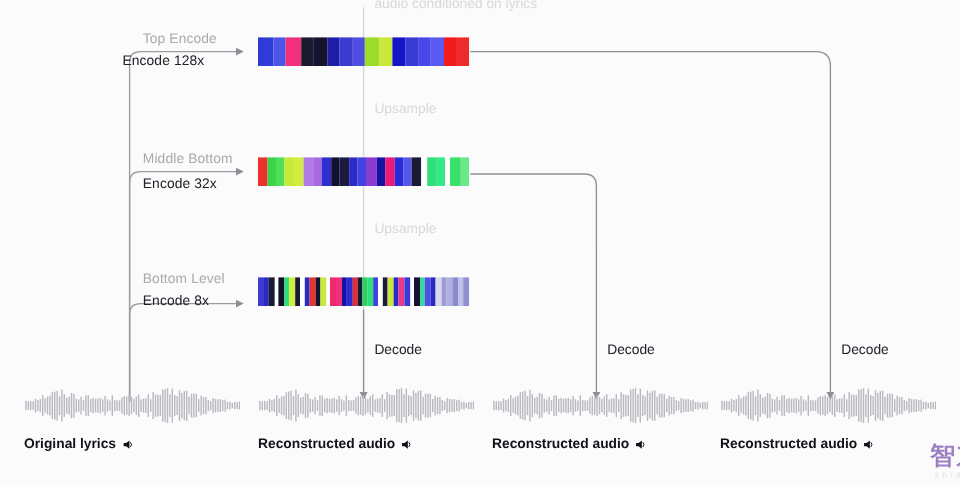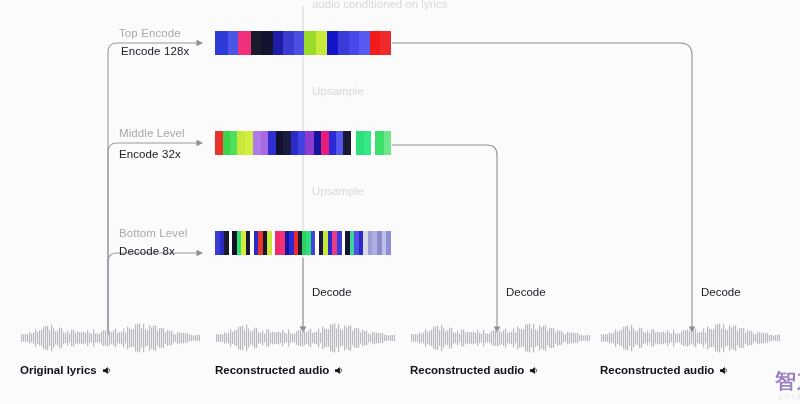--- a/index.html
+++ b/index.html
@@ -128,27 +128,27 @@
     <path d="M303,258 L303,330" fill="none" stroke="#8e8e96" stroke-width="1.1" marker-end="url(#arrowdark)"></path>
 
     <path d="M392,145 L487,145 Q497,145 497,155 L497,330" fill="none" stroke="#8e8e96" stroke-width="1.1" marker-end="url(#arrowdark)"></path>
 
     <path d="M392,43 L680,43 Q692,43 692,55 L692,330" fill="none" stroke="#8e8e96" stroke-width="1.1" marker-end="url(#arrowdark)"></path>
   </svg>
 
   <div class="faint-label" style="left:312px; top:-2px;">audio conditioned on lyrics</div>
 
   <div class="level-label" style="left:119px; top:27px;">Top Encode</div>
-  <div class="encode-label" style="left:121px; top:45px;">Encode 128x</div>
-
-  <div class="level-label" style="left:119px; top:127px;">Middle Level</div>
+  <div class="encode-label" style="left:102px; top:45px;">Encode 128x</div>
+
+  <div class="level-label" style="left:119px; top:127px;">Middle Bottom</div>
   <div class="encode-label" style="left:119px; top:148px;">Encode 32x</div>
 
   <div class="level-label" style="left:119px; top:227px;">Bottom Level</div>
-  <div class="encode-label" style="left:119px; top:245px;">Decode 8x</div>
+  <div class="encode-label" style="left:119px; top:245px;">Encode 8x</div>
 
   <div class="faint-label" style="left:312px; top:85px;">Upsample</div>
   <div class="faint-label" style="left:312px; top:185px;">Upsample</div>
 
   <div class="decode-label" style="left:312px; top:286px;">Decode</div>
   <div class="decode-label" style="left:506px; top:286px;">Decode</div>
   <div class="decode-label" style="left:701px; top:286px;">Decode</div>
 
   <div class="strip" id="strip-top" style="left:215px; top:31px; width:176px; height:24px;">
       <span style="background: rgb(47, 59, 214); width: 12.5027px;"></span>

